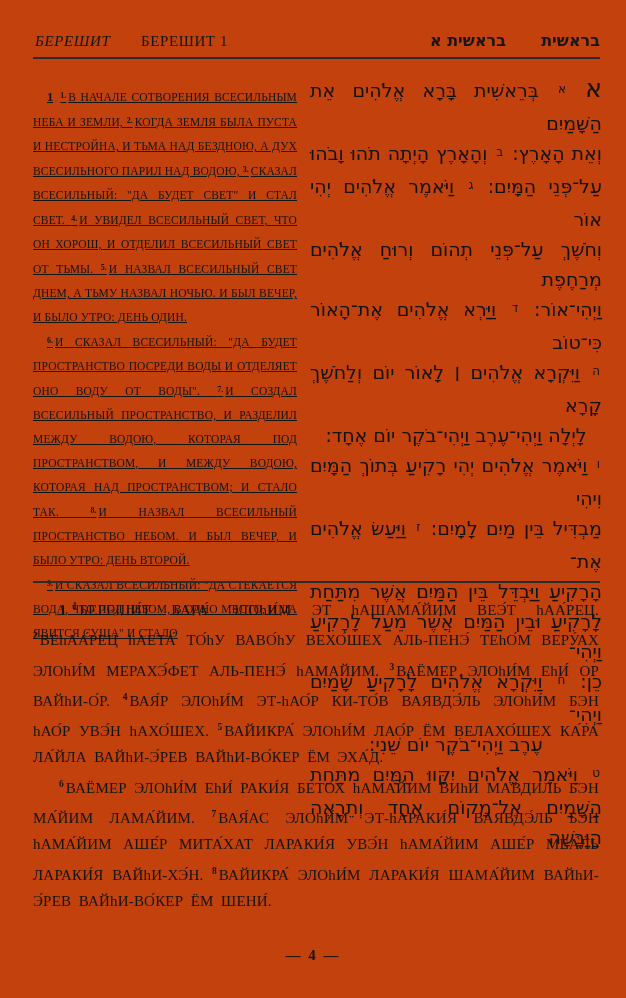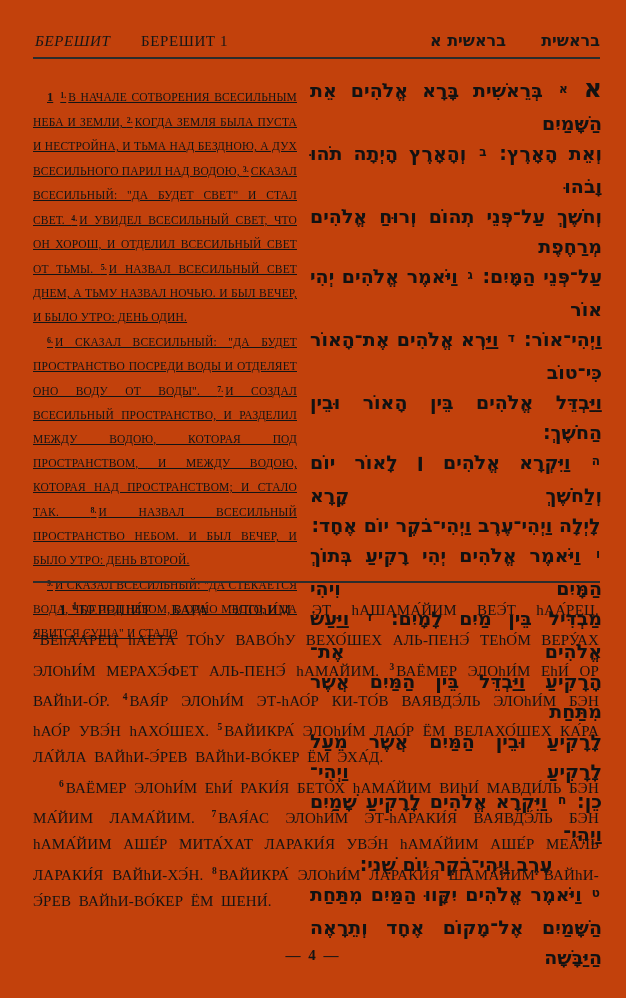--- a/index.html
+++ b/index.html
@@ -24,21 +24,21 @@
     font-family:"Liberation Serif",serif; font-size:11.5px; line-height:24px;
     text-align:justify; letter-spacing:0.15px; color:#141414;text-decoration:underline;
   }
   .ru-para { margin:0; text-indent:14px; }
   .ru-ch { font-weight:700; font-size:12.5px; letter-spacing:0; padding-right:7px; }
   .ru-v { font-weight:700; font-size:8px; vertical-align:3px; letter-spacing:0; padding-right:2px; }
   
   .he-col { position:absolute; left:310px; top:74px; width:292px; }
   .he-line {
     direction:rtl; unicode-bidi:embed;
-    font-family:"DejaVu Sans",sans-serif; font-weight:700;
+    font-family:"DejaVu Sans",sans-serif; font-weight:400;
     font-size:19px; line-height:30px; color:#121212;
   }
   .he-just { text-align:justify; text-align-last:justify; }
   .he-center { text-align:right; text-align-last:center; }
   .he-v { font-size:12px; position:relative; top:-4px; padding:0 2px; }
   .he-ch { font-size:25px; }
   
   .tr-sec {
     position:absolute; left:33px; top:593px; width:566px;
     font-family:"Liberation Serif",serif; font-size:15px; line-height:26.3px;
@@ -67,24 +67,23 @@
 
   <div class="ru-col">
       <p class="ru-para"><span class="ru-ch">1</span><span class="ru-v">1.</span>В НАЧАЛЕ СОТВОРЕНИЯ ВСЕСИЛЬНЫМ НЕБА И ЗЕМЛИ, <span class="ru-v">2.</span>КОГДА ЗЕМЛЯ БЫЛА ПУСТА И НЕСТРОЙНА, И ТЬМА НАД БЕЗДНОЮ, А ДУХ ВСЕСИЛЬНОГО ПАРИЛ НАД ВОДОЮ, <span class="ru-v">3.</span>СКАЗАЛ ВСЕСИЛЬНЫЙ: "ДА БУДЕТ СВЕТ" И СТАЛ СВЕТ. <span class="ru-v">4.</span>И УВИДЕЛ ВСЕСИЛЬНЫЙ СВЕТ, ЧТО ОН ХОРОШ, И ОТДЕЛИЛ ВСЕСИЛЬНЫЙ СВЕТ ОТ ТЬМЫ. <span class="ru-v">5.</span>И НАЗВАЛ ВСЕСИЛЬНЫЙ СВЕТ ДНЕМ, А ТЬМУ НАЗВАЛ НОЧЬЮ. И БЫЛ ВЕЧЕР, И БЫЛО УТРО: ДЕНЬ ОДИН. </p>
       <p class="ru-para"><span class="ru-v">6.</span>И СКАЗАЛ ВСЕСИЛЬНЫЙ: "ДА БУДЕТ ПРОСТРАНСТВО ПОСРЕДИ ВОДЫ И ОТДЕЛЯЕТ ОНО ВОДУ ОТ ВОДЫ". <span class="ru-v">7.</span>И СОЗДАЛ ВСЕСИЛЬНЫЙ ПРОСТРАНСТВО, И РАЗДЕЛИЛ МЕЖДУ ВОДОЮ, КОТОРАЯ ПОД ПРОСТРАНСТВОМ, И МЕЖДУ ВОДОЮ, КОТОРАЯ НАД ПРОСТРАНСТВОМ; И СТАЛО ТАК. <span class="ru-v">8.</span>И НАЗВАЛ ВСЕСИЛЬНЫЙ ПРОСТРАНСТВО НЕБОМ. И БЫЛ ВЕЧЕР, И БЫЛО УТРО: ДЕНЬ ВТОРОЙ. </p>
       <p class="ru-para"><span class="ru-v">9.</span>И СКАЗАЛ ВСЕСИЛЬНЫЙ: "ДА СТЕКАЕТСЯ ВОДА, ЧТО ПОД НЕБОМ, В ОДНО МЕСТО, И ДА ЯВИТСЯ СУША" И СТАЛО </p>
     </div>
 
   <div class="he-col">
       <div class="he-line he-just"><span class="he-ch">א</span> <span class="he-v">א</span> <span class="he-t">בְּרֵאשִׁית בָּרָא אֱלֹהִים אֵת הַשָּׁמַיִם</span></div>
       <div class="he-line he-just"><span class="he-t">וְאֵת הָאָרֶץ:</span> <span class="he-v">ב</span> <span class="he-t">וְהָאָרֶץ הָיְתָה תֹהוּ וָבֹהוּ</span></div>
+      <div class="he-line he-just"><span class="he-t">עַל־פְּנֵי הַמָּיִם:</span> <span class="he-v">ג</span> <span class="he-t">וַיֹּאמֶר אֱלֹהִים יְהִי אוֹר</span></div>
       <div class="he-line he-just"><span class="he-t">וְחֹשֶׁךְ עַל־פְּנֵי תְהוֹם וְרוּחַ אֱלֹהִים מְרַחֶפֶת</span></div>
-      <div class="he-line he-just"><span class="he-t">עַל־פְּנֵי הַמָּיִם:</span> <span class="he-v">ג</span> <span class="he-t">וַיֹּאמֶר אֱלֹהִים יְהִי אוֹר</span></div>
       <div class="he-line he-just"><span class="he-t">וַיְהִי־אוֹר:</span> <span class="he-v">ד</span> <span class="he-t">וַיַּרְא אֱלֹהִים אֶת־הָאוֹר כִּי־טוֹב</span></div>
-      <div class="he-line he-just"><span class="he-t">וַיַּבְדֵּל אֱלֹהִים בֵּין הָאוֹר וּבֵין הַחֹשֶׁךְ:</span></div>
       <div class="he-line he-just"><span class="he-v">ה</span> <span class="he-t">וַיִּקְרָא אֱלֹהִים ׀ לָאוֹר יוֹם וְלַחֹשֶׁךְ קָרָא</span></div>
       <div class="he-line he-center"><span class="he-t">לָיְלָה וַיְהִי־עֶרֶב וַיְהִי־בֹקֶר יוֹם אֶחָד:</span></div>
       <div class="he-line he-just"><span class="he-v">ו</span> <span class="he-t">וַיֹּאמֶר אֱלֹהִים יְהִי רָקִיעַ בְּתוֹךְ הַמָּיִם וִיהִי</span></div>
       <div class="he-line he-just"><span class="he-t">מַבְדִּיל בֵּין מַיִם לָמָיִם:</span> <span class="he-v">ז</span> <span class="he-t">וַיַּעַשׂ אֱלֹהִים אֶת־</span></div>
       <div class="he-line he-just"><span class="he-t">הָרָקִיעַ וַיַּבְדֵּל בֵּין הַמַּיִם אֲשֶׁר מִתַּחַת</span></div>
       <div class="he-line he-just"><span class="he-t">לָרָקִיעַ וּבֵין הַמַּיִם אֲשֶׁר מֵעַל לָרָקִיעַ וַיְהִי־</span></div>
       <div class="he-line he-just"><span class="he-t">כֵן:</span> <span class="he-v">ח</span> <span class="he-t">וַיִּקְרָא אֱלֹהִים לָרָקִיעַ שָׁמַיִם וַיְהִי־</span></div>
       <div class="he-line he-center"><span class="he-t">עֶרֶב וַיְהִי־בֹקֶר יוֹם שֵׁנִי:</span></div>
       <div class="he-line he-just"><span class="he-v">ט</span> <span class="he-t">וַיֹּאמֶר אֱלֹהִים יִקָּווּ הַמַּיִם מִתַּחַת</span></div>
       <div class="he-line he-just"><span class="he-t">הַשָּׁמַיִם אֶל־מָקוֹם אֶחָד וְתֵרָאֶה הַיַּבָּשָׁה</span></div>

